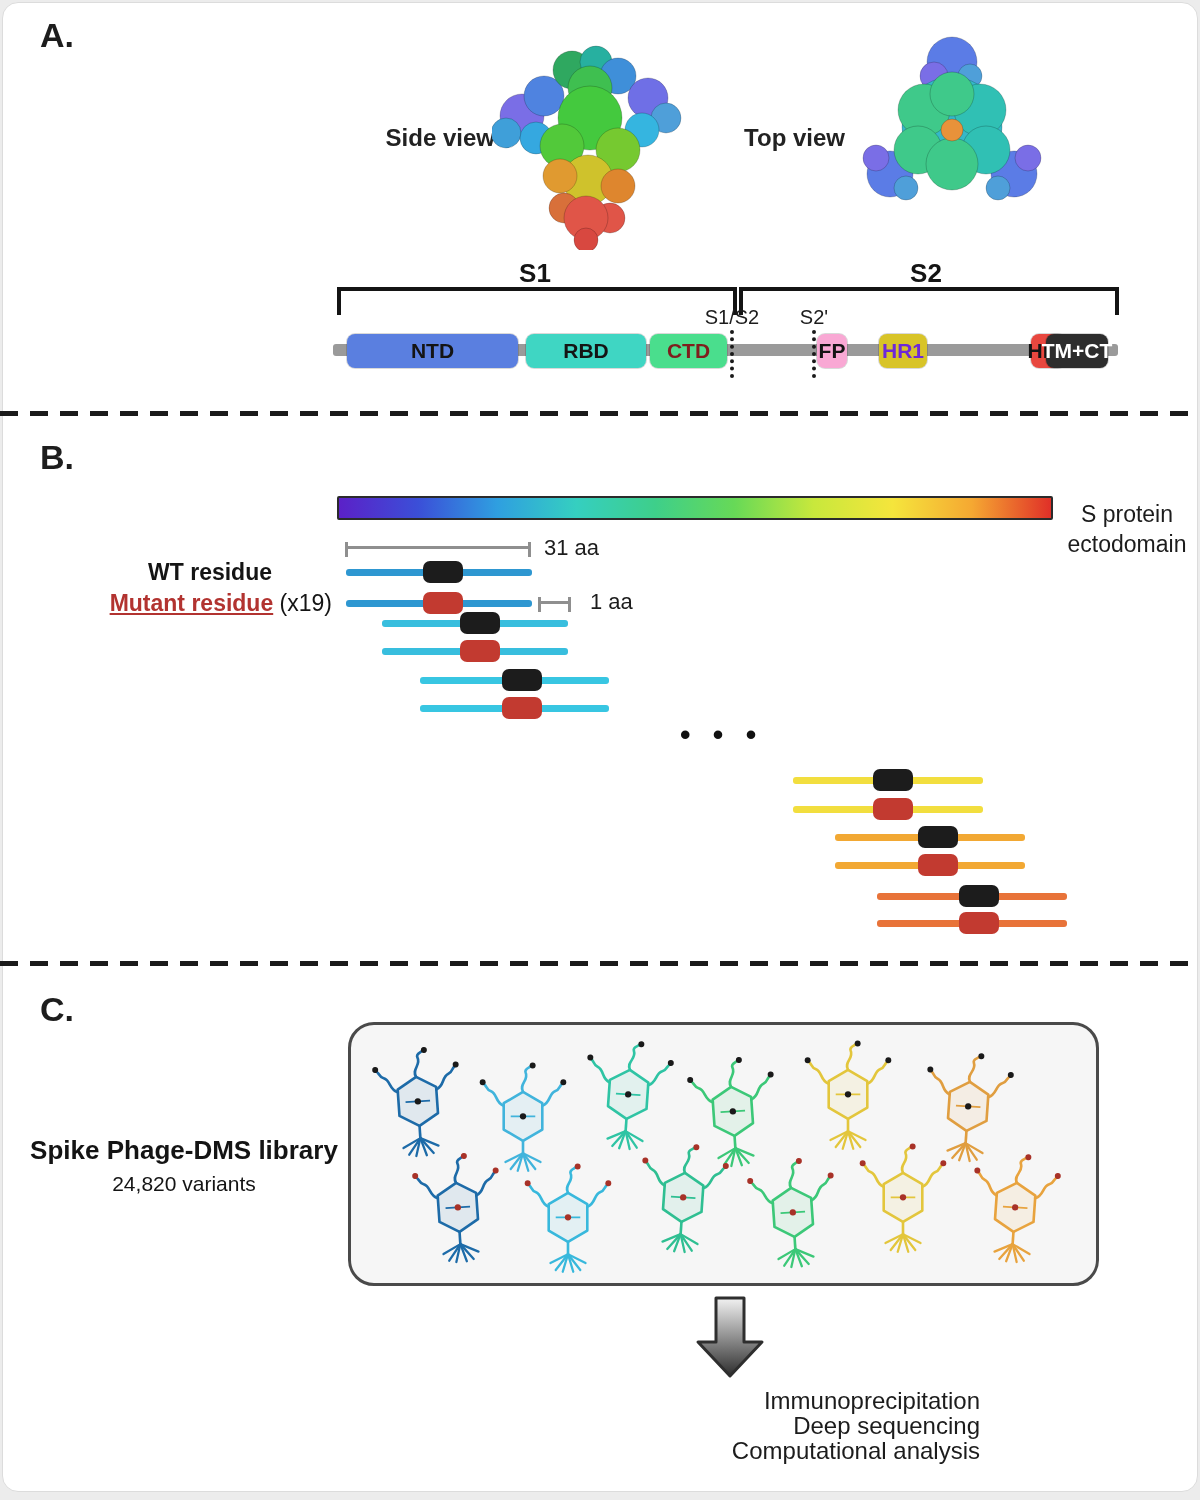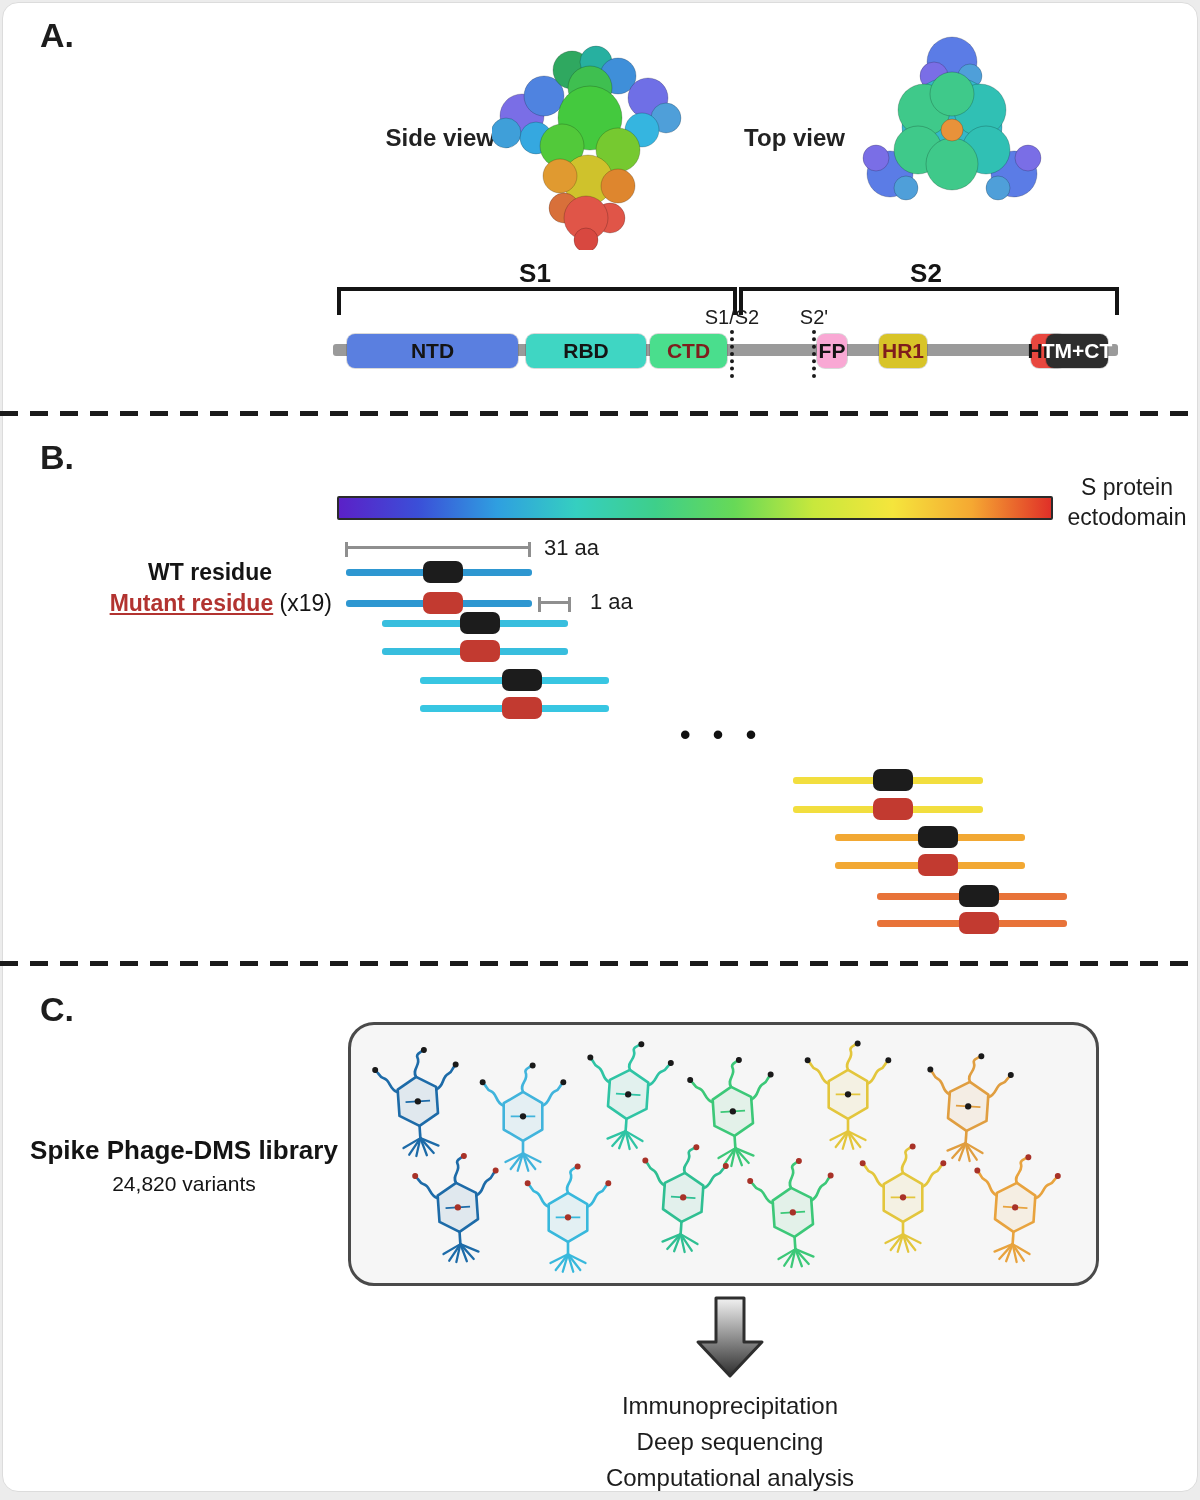--- a/index.html
+++ b/index.html
@@ -28,21 +28,21 @@
   .legend-mut b{color:#b23330;font-weight:bold;text-decoration:underline;}
   .tileline{position:absolute;height:7px;border-radius:3px;}
   .tilebox{position:absolute;width:40px;height:22px;border-radius:7px;}
   .ellipsis{font-size:30px;font-weight:bold;color:#111;letter-spacing:7px;}
   #phage-box{border:3px solid #4a4a4a;border-radius:26px;background:#f6f6f6;}
   .phage{position:absolute;width:88px;height:114px;overflow:visible;}
   .phage:nth-child(3n){transform:rotate(4deg);}
   .phage:nth-child(3n+1){transform:rotate(-4deg);}
   .lib-title{font-size:26px;font-weight:bold;color:#141414;text-align:center;}
   .lib-sub{font-size:21px;color:#141414;text-align:center;}
-  .step-lines{font-size:24px;color:#1c1c1c;text-align:center;line-height:36px;white-space:pre-line;}
+  .step-lines{font-size:24px;color:#1c1c1c;text-align:right;line-height:25px;white-space:pre-line;}
   .hidden-defs{position:absolute;width:0;height:0;overflow:hidden;}
 </style>
 </head>
 <body>
 
 <svg class="hidden-defs" aria-hidden="true">
   <defs>
     <symbol id="phage-shape" viewBox="0 0 100 130">
       <polygon points="50,34 72,47 72,77 50,90 28,77 28,47" fill="currentColor" fill-opacity="0.10" stroke="currentColor" stroke-width="3" stroke-linejoin="round"></polygon>
       <line x1="36" y1="62" x2="64" y2="62" stroke="currentColor" stroke-width="2"></line>
@@ -134,34 +134,34 @@
 
   <div class="abs cleave-label" style="left:682px;top:306px;width:100px;">S1/S2</div>
   <div class="abs cleave-label" style="left:764px;top:306px;width:100px;">S2'</div>
 
   <div class="abs" style="left:0;top:0;width:1200px;height:420px;">
     <div class="abs backbone" style="left:333px;top:344px;width:785px;height:12px;"></div>
   <div class="domain" style="left: 347px; width: 171px; background: rgb(90, 127, 224); color: rgb(20, 20, 20);">NTD</div>
       <div class="domain" style="left: 526px; width: 120px; background: rgb(63, 214, 195); color: rgb(20, 20, 20);">RBD</div>
       <div class="domain" style="left: 650px; width: 77px; background: rgb(74, 222, 141); color: #7f1d1d;">CTD</div>
       <div class="domain" style="left: 817px; width: 30px; background: #f9a8d4; color: rgb(20, 20, 20);">FP</div>
-      <div class="domain" style="left: 879px; width: 48px; background: rgb(216, 196, 40); color: #7f1d1d;">HR1</div>
+      <div class="domain" style="left: 879px; width: 48px; background: rgb(216, 196, 40); color: #6d28d9;">HR1</div>
       <div class="domain" style="left: 1019px; width: 35px; background: rgb(232, 71, 63); color: rgb(20, 20, 20); margin-left: 12px;">HR2</div>
       <div class="domain" style="left: 998px; width: 62px; background: rgb(45, 45, 45); color: rgb(255, 255, 255); margin-left: 48px;">TM+CT</div>
     </div>
 
   <div class="abs dotline" style="left:730px;top:330px;height:48px;"></div>
   <div class="abs dotline" style="left:812px;top:330px;height:48px;"></div>
 
   <div class="abs divider" style="top:411px;"></div>
 
   <div class="abs panel-letter" style="left:40px;top:438px;">B.</div>
 
   <div class="abs" style="left: 337px; top: 496px; width: 712px; height: 20px; border: 2px solid rgb(43, 43, 43); border-radius: 2px; background: linear-gradient(90deg, rgb(91, 33, 200), rgb(59, 79, 216), rgb(47, 159, 224), rgb(53, 207, 192), rgb(62, 207, 138), rgb(103, 217, 87), rgb(200, 232, 60), rgb(245, 229, 60), rgb(245, 168, 50), rgb(224, 48, 40));"></div>
-  <div class="abs grad-caption" style="left:1062px;top:472px;width:130px;">
+  <div class="abs grad-caption" style="left:1062px;top:499px;width:130px;">
     <div>S protein</div>
     <div>ectodomain</div>
   </div>
 
   <div class="abs measure" style="left:345px;top:546px;width:186px;">
     <span class="tick l"></span>
       <span class="tick r"></span>
   </div>
   <div class="abs measure-label" style="left:544px;top:535px;">31 aa</div>
 

